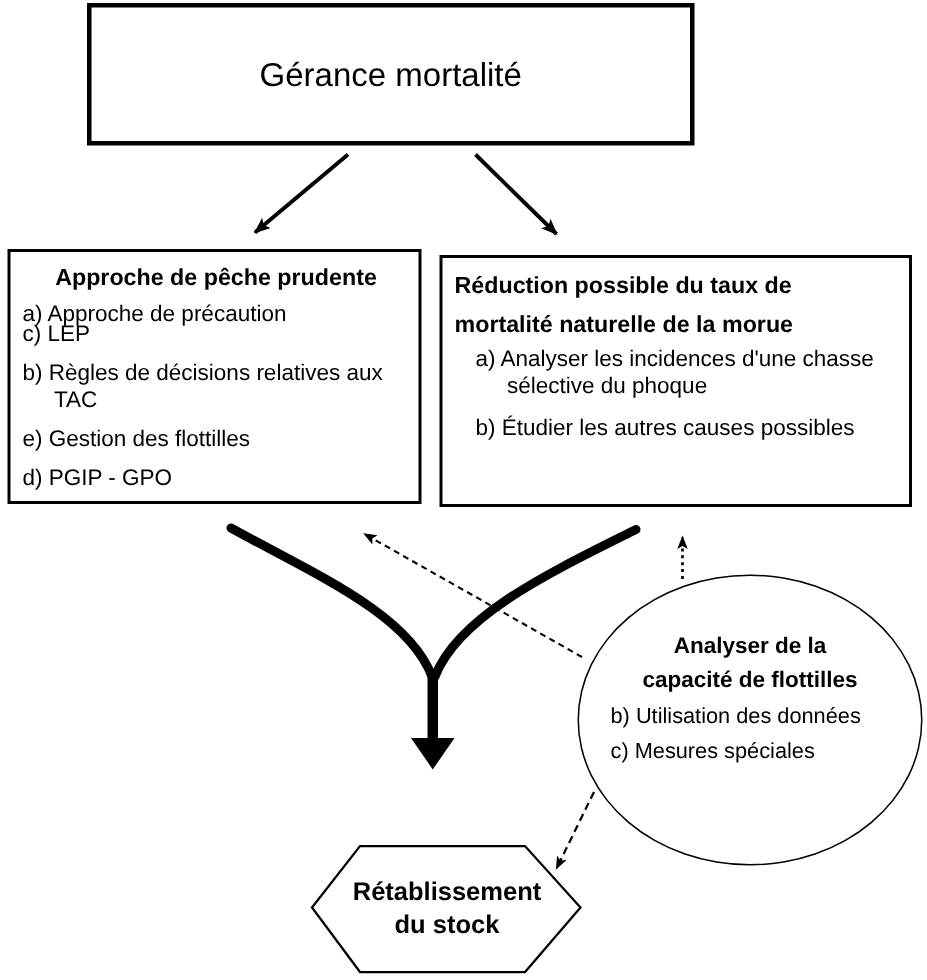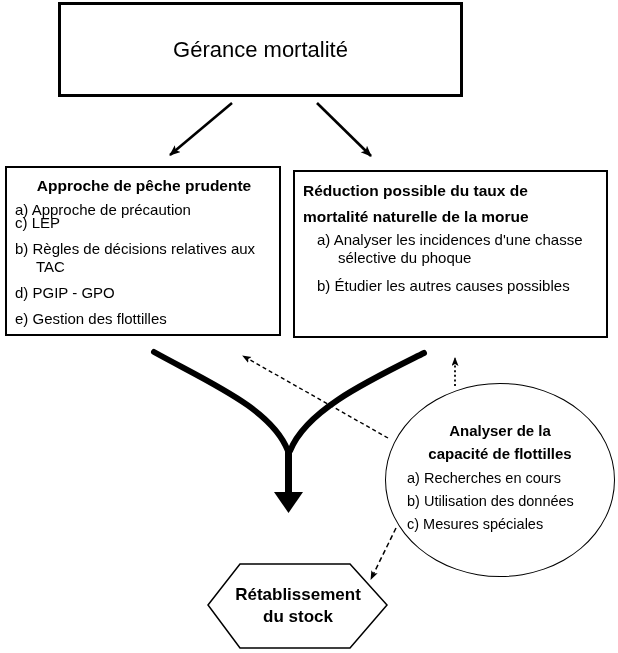--- a/index.html
+++ b/index.html
@@ -91,42 +91,41 @@
 
 <div class="abs top-box">
   <div class="title">Gérance mortalité</div>
 </div>
 
 <div class="abs side-box left-box">
   <div class="box-title">Approche de pêche prudente</div>
   <div class="item first">a) Approche de précaution</div>
   <div class="item tight">c) LEP</div>
   <div class="item">b) Règles de décisions relatives aux TAC</div>
+  <div class="item">e) Gestion des flottilles</div>
   <div class="item">d) PGIP - GPO</div>
-  <div class="item">e) Gestion des flottilles</div>
 </div>
 
 <div class="abs side-box right-box">
   <div class="box-title">
     <div>Réduction possible du taux de</div>
     <div>mortalité naturelle de la morue</div>
   </div>
   <div class="items">
     <div class="item">a) Analyser les incidences d'une chasse sélective du phoque</div>
     <div class="item">b) Étudier les autres causes possibles</div>
   </div>
 </div>
 
 <div class="abs ellipse">
   <div class="box-title">
     <div>Analyser de la</div>
     <div>capacité de flottilles</div>
   </div>
   <div class="items">
-    <div class="item">a) Recherches en cours</div>
     <div class="item">b) Utilisation des données</div>
     <div class="item">c) Mesures spéciales</div>
   </div>
 </div>
 
 <div class="abs hex-label">
   <div>
     <div>Rétablissement</div>
     <div>du stock</div>
   </div>

